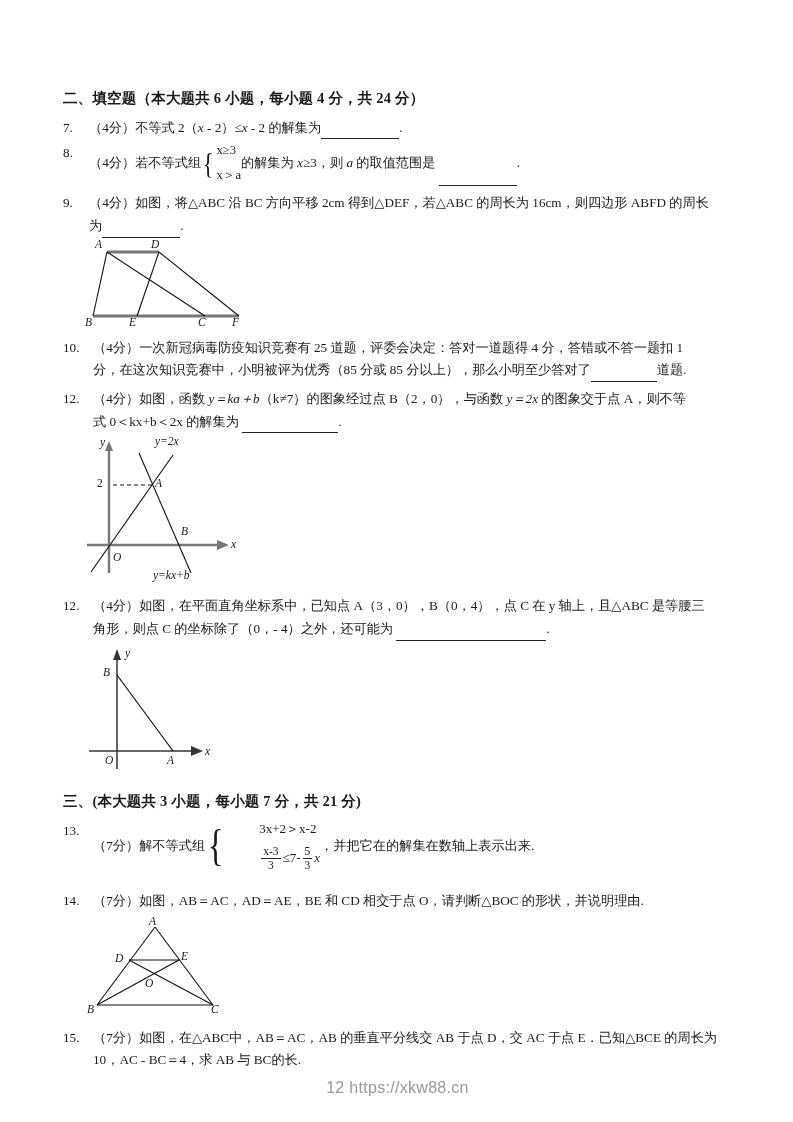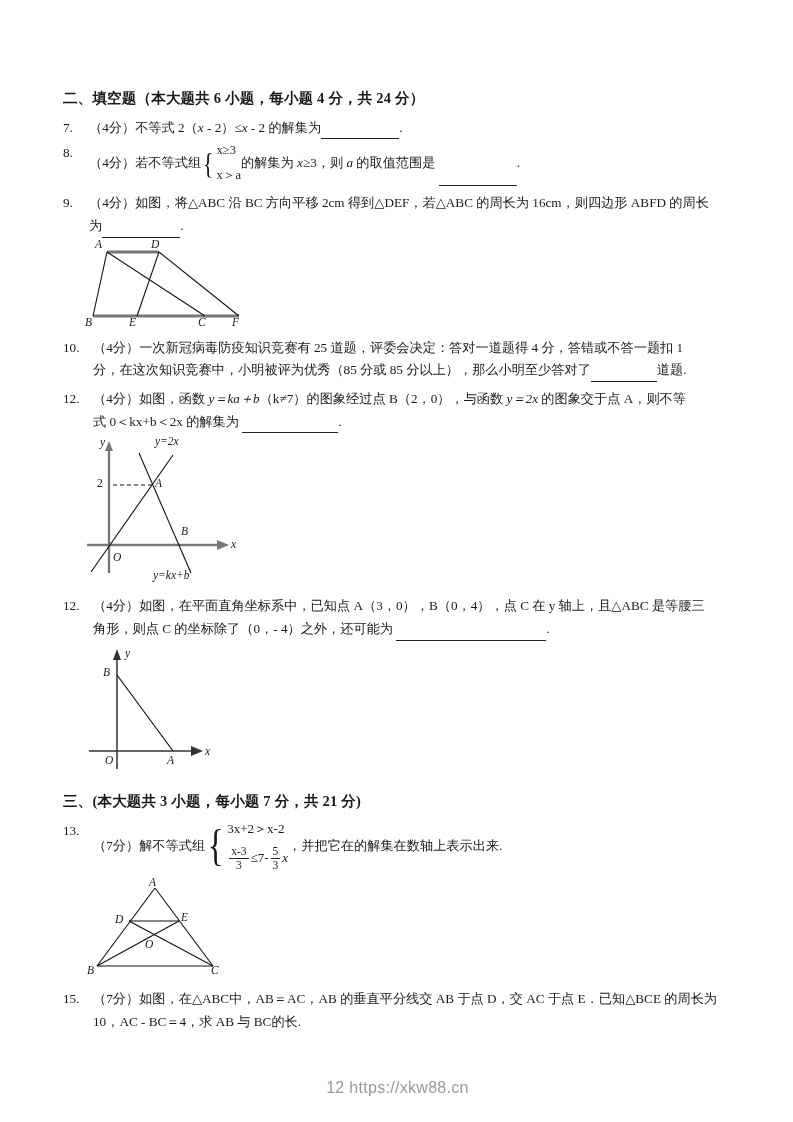--- a/index.html
+++ b/index.html
@@ -86,21 +86,21 @@
   .sys.tall .brace { font-size: 44px; }
   .sys-rows {
     display: inline-flex;
     flex-direction: column;
     justify-content: center;
     font-size: 12.6px;
     line-height: 1.5;
     gap: 6px;
   }
   .sys-rows .row { white-space: nowrap; }
-  .sys.tall .sys-rows { font-size: 13px; line-height: 1.6; }
+  .sys.tall .sys-rows { font-size: 13px; line-height: 1.6; margin-left: 32px; }
 
   .frac {
     display: inline-flex;
     flex-direction: column;
     vertical-align: middle;
     text-align: center;
     font-size: 11.5px;
     line-height: 1.15;
     margin: 0 2px;
     position: relative;
@@ -277,20 +277,26 @@
                   <span class="de">3</span>
                 </span><span>≤7-</span><span class="frac">
                   <span class="nu">5</span>
                   <span class="de">3</span>
                 </span><span class="mi">x</span></span>
             </span>
           </span><span>，并把它在的解集在数轴上表示出来.</span>
       </span>
     </div>
 
+    <div class="q" style="margin-top:16px;">
+      <span class="q-num">14.</span>
+      <span class="q-body" style="padding-left:30px;">
+        <span>（7分）</span><span>如图，AB＝AC，AD＝AE，BE 和 CD 相交于点 O，请判断△BOC 的形状，并说明理由.</span>
+      </span>
+    </div>
 
     <div class="fig" style="width:170px;height:100px;margin:4px 0 2px 22px;">
       <svg width="170" height="100" viewBox="0 0 170 100">
 
         <line x1="70" y1="10" x2="12" y2="88" stroke="#111" stroke-width="1.1"></line>
 
         <line x1="70" y1="10" x2="128" y2="88" stroke="#111" stroke-width="1.1"></line>
 
         <line x1="12" y1="88" x2="128" y2="88" stroke="#111" stroke-width="1.1"></line>
 

